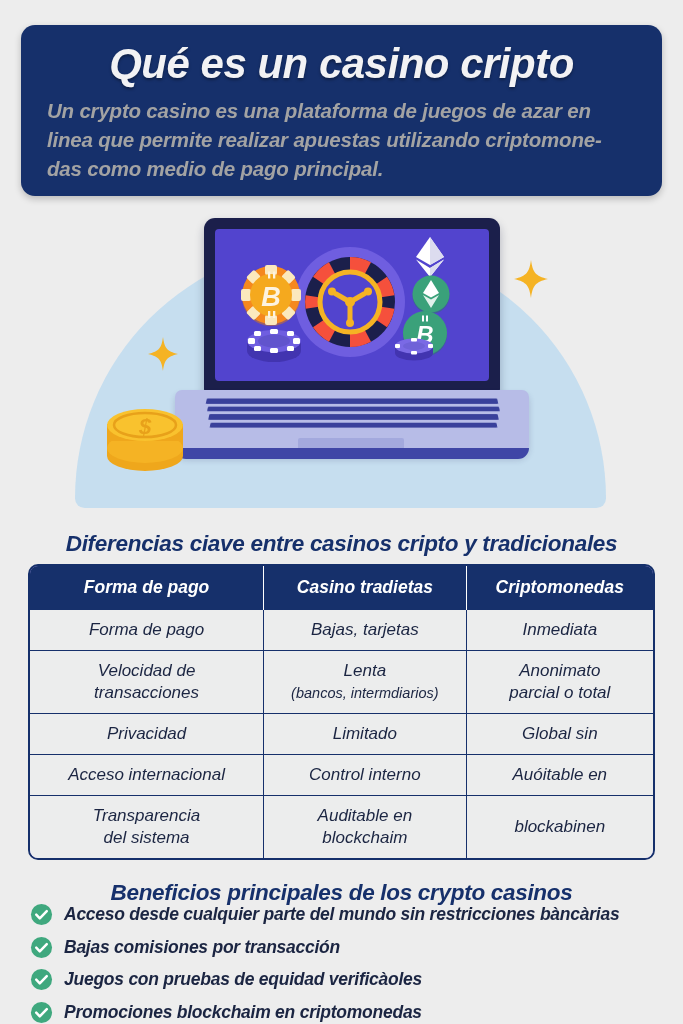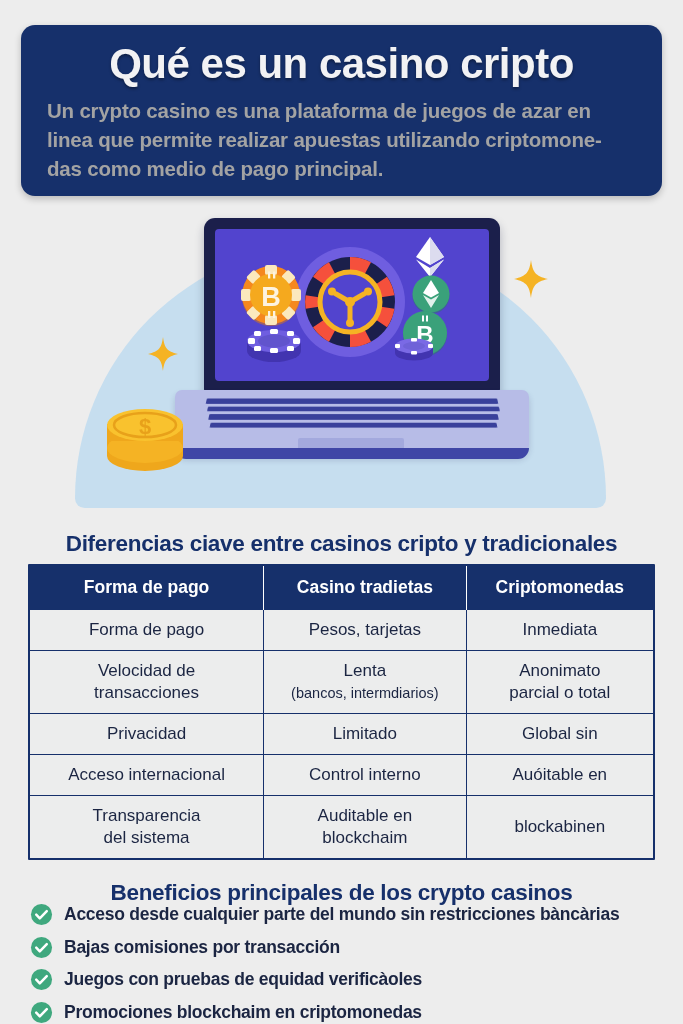--- a/index.html
+++ b/index.html
@@ -2,21 +2,21 @@
 <html><head>
 <meta charset="utf-8">
 <style>
   * { margin:0; padding:0; box-sizing:border-box; }
   html,body{
     width:683px; height:1024px;
     background:#ededed;
     font-family:"Liberation Sans", sans-serif;
     overflow:hidden;
   }
-  .page{ position:relative; width:683px; height:984px; background:#ededed; }
+  .page{ position:relative; width:683px; height:984px; background:#ededed;font-style:italic; }
 
   
   .hero{
     position:absolute; left:21px; top:25px; width:641px; height:171px;
     background:#16306b; border-radius:14px;
     box-shadow:0 3px 7px rgba(0,0,0,.22);
     padding:12px 26px 0 26px;
   }
   .hero-title{
     color:#f2f2f4; font-size:42px; font-weight:bold; text-align:center;
@@ -86,21 +86,21 @@
   
   .sec-title{
     position:absolute; width:683px; text-align:center;
     color:#16306b; font-size:22.5px; font-weight:bold; letter-spacing:-.3px;margin-top:8px;
   }
   #tableTitle{ top:523px; }
   #benefTitle{ top:872px; }
 
   .tbl-wrap{
     position:absolute; left:28px; top:564px; width:627px;
-    border:2px solid #16306b; border-radius:1px; overflow:hidden;
+    border:2px solid #16306b; border-radius:10px; overflow:hidden;
     background:#c4b5fd;
   }
   table{ width:100%; border-collapse:collapse; table-layout:fixed; }
   thead td{
     background:#16306b; color:#ffffff; font-size:17.5px; font-weight:bold;
     text-align:center; padding:11px 4px; border-right:1.5px solid #ffffff;
   }
   thead td:last-child{ border-right:none; }
   tbody td{
     background:#eceded; color:#1b2542; font-size:17px;
@@ -286,21 +286,21 @@
       <thead>
         <tr>
           <td>Forma de pago</td>
           <td>Casino tradietas</td>
           <td>Criptomonedas</td>
         </tr>
       </thead>
       <tbody>
         <tr>
           <td><span>Forma de pago</span></td>
-          <td><span>Pesos, tarjetas</span></td>
+          <td><span>Bajas, tarjetas</span></td>
           <td><span>Inmediata</span></td>
         </tr>
         <tr>
           <td><span>Velocidad de</span><br><span>transacciones</span></td>
           <td><span>Lenta</span><span class="sml">(bancos, intermdiarios)</span></td>
           <td><span>Anonimato</span><br><span>parcial o total</span></td>
         </tr>
         <tr>
           <td><span>Privacidad</span></td>
           <td><span>Limitado</span></td>

